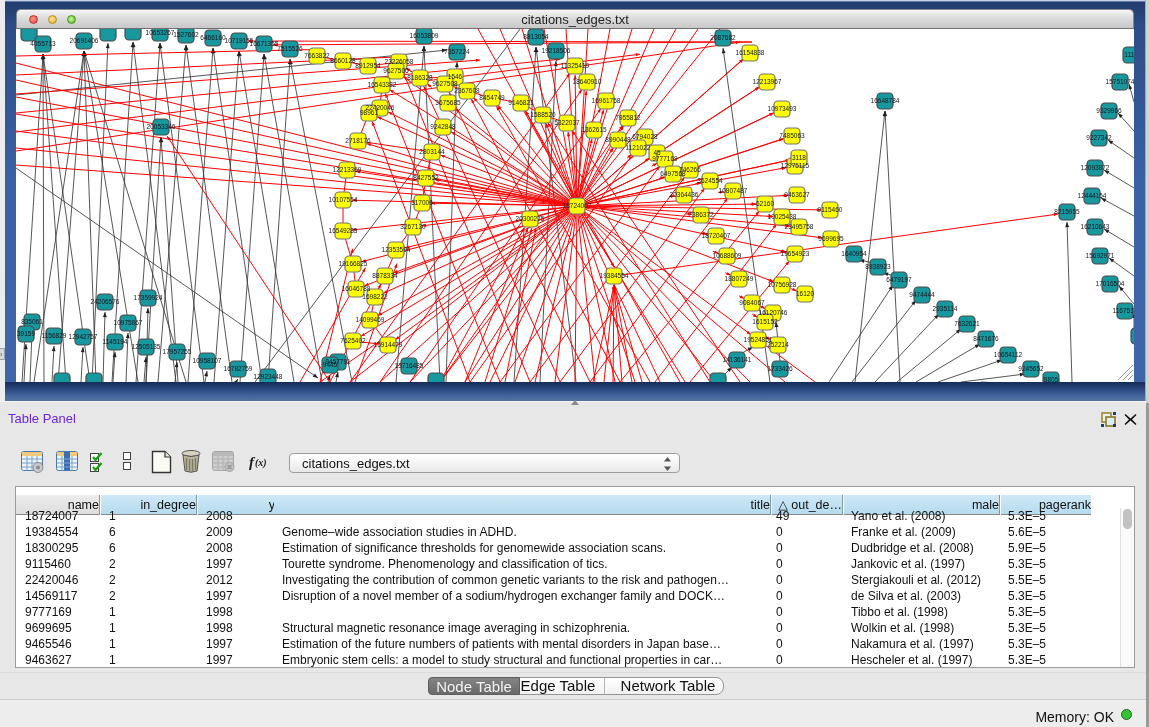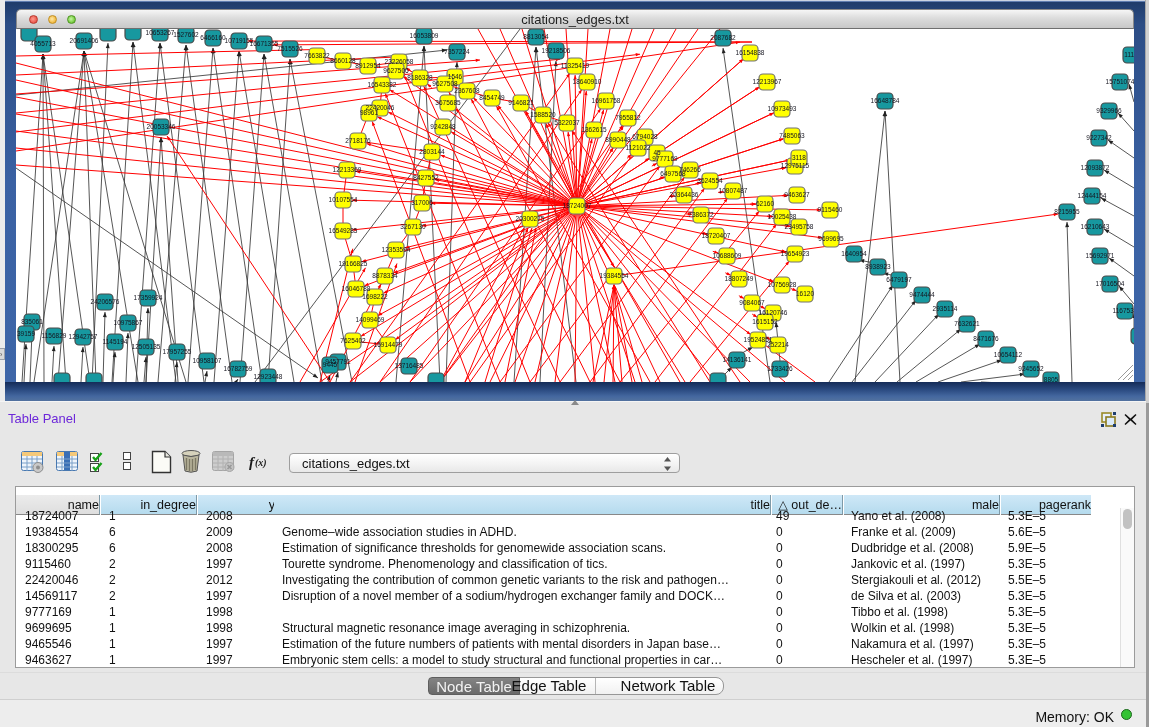--- a/index.html
+++ b/index.html
@@ -19,21 +19,21 @@
 #paneltitle{position:absolute;left:8px;top:9px;font-size:13px;color:#6d28d9}
 #tbl{position:absolute;left:15px;top:84px;width:1120px;height:182px;background:#fff;border:1px solid #9b9b9b;overflow:hidden}
 .hc{position:absolute;top:8px;height:20px;background:linear-gradient(#cfe8f7,#b5dbee);border-right:1px solid #7e9aa8;
  font-size:12.5px;color:#111;text-align:right;line-height:20px;border-bottom:1px solid #888}
 .trow{position:absolute;left:0;width:1118px;height:16px;font-size:12px;color:#111}
 .trow span{position:absolute;top:0;line-height:16px;white-space:nowrap}
 #tabs{position:absolute;left:428px;top:275px;width:296px;height:18px;border:1px solid #979797;border-radius:8px;
  background:linear-gradient(#fff,#f1f1f1);font-size:15px;text-align:center;color:#111}
 #seg1{position:absolute;left:-1px;top:-1px;width:92px;height:18px;border-radius:4px 0 0 4px;
  background:linear-gradient(#848484,#6a6a6a);color:#f2f2f2;line-height:18px;border:1px solid #5e5e5e}
-#seg2{position:absolute;left:74px;top:0;width:93px;height:16px;line-height:16px;border-right:1px solid #b5b5b5}
+#seg2{position:absolute;left:83px;top:0;width:93px;height:16px;line-height:16px;border-right:1px solid #b5b5b5}
 #seg3{position:absolute;left:184px;top:0;width:110px;height:16px;line-height:16px}
 #status{position:absolute;left:0;top:699px;width:1146px;height:28px;background:#ededed;border-top:1px solid #cfcfcf}
 #rdark{position:absolute;left:1146px;top:403px;width:3px;height:324px;background:#9a9a9a}
 </style></head><body>
 <div id="desk"></div>
 <div id="topline"></div>
 <div id="lstrip"></div>
 <div id="rstrip"></div>
 <div id="shadowband"></div>
 <div id="win">

